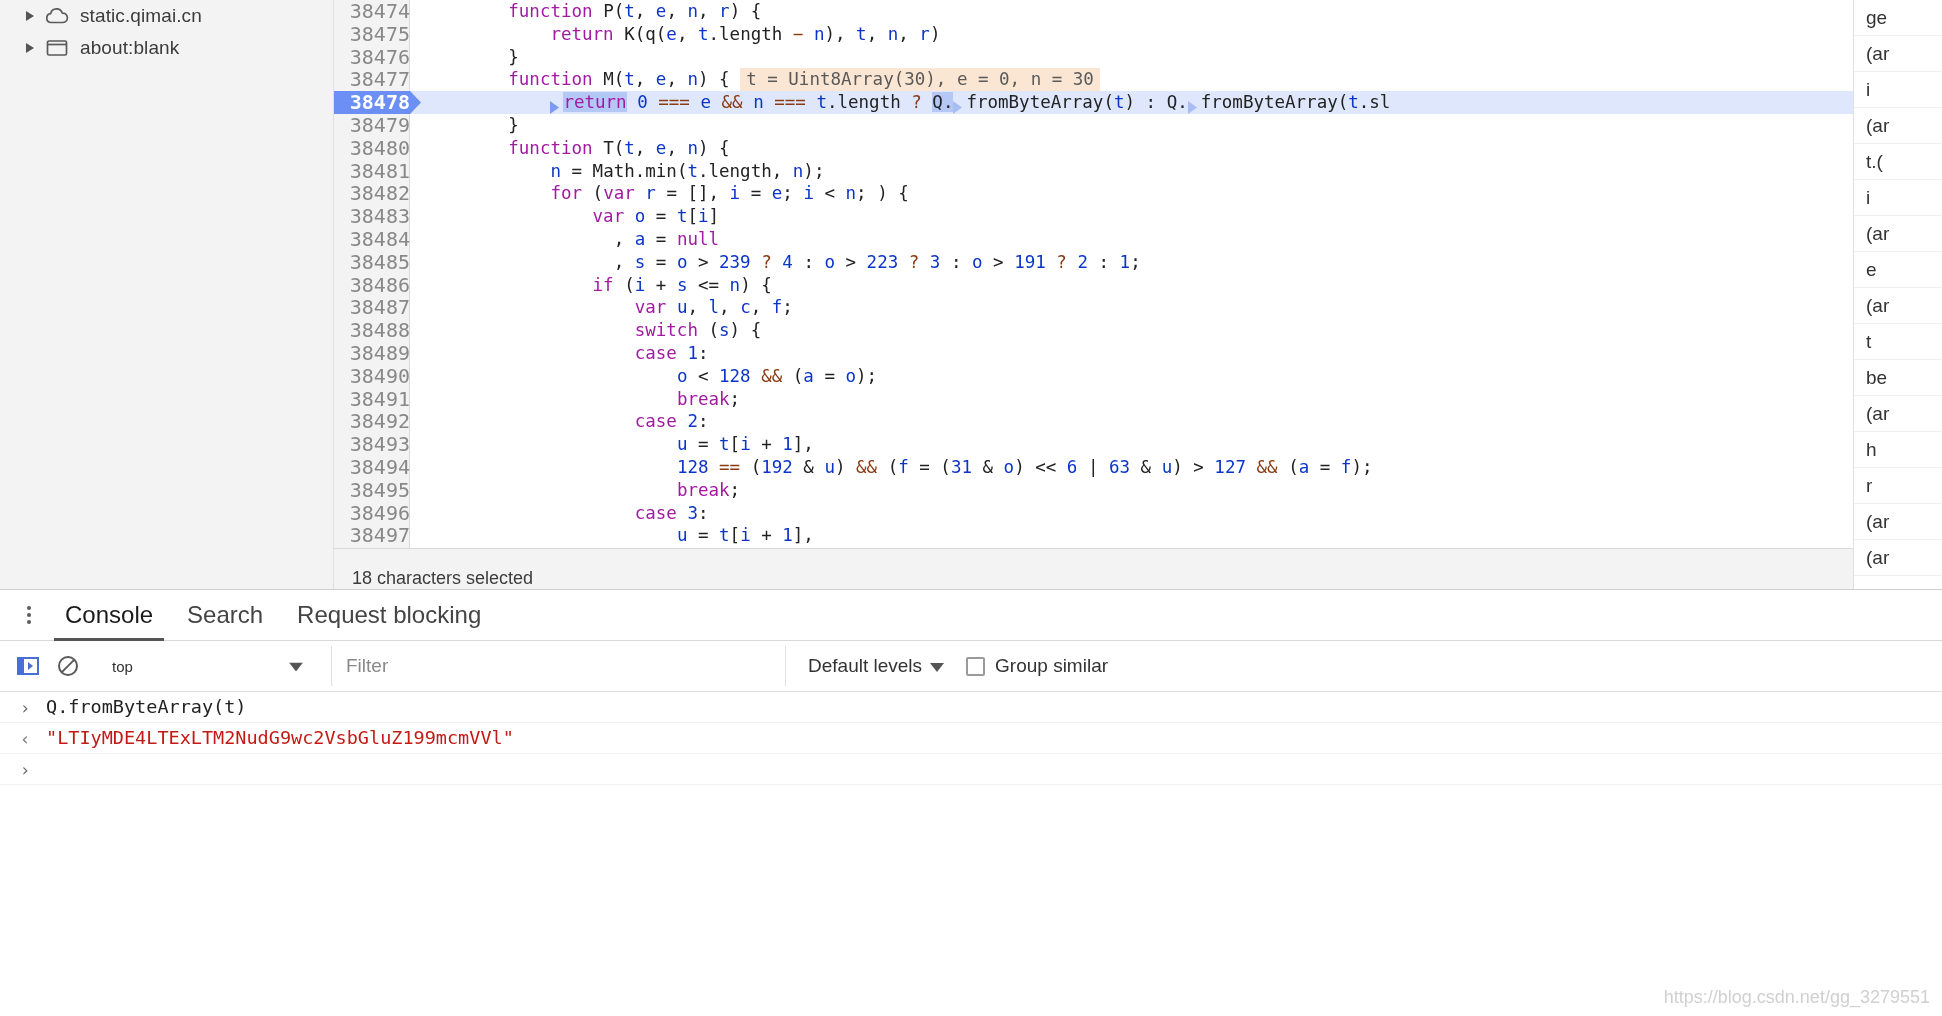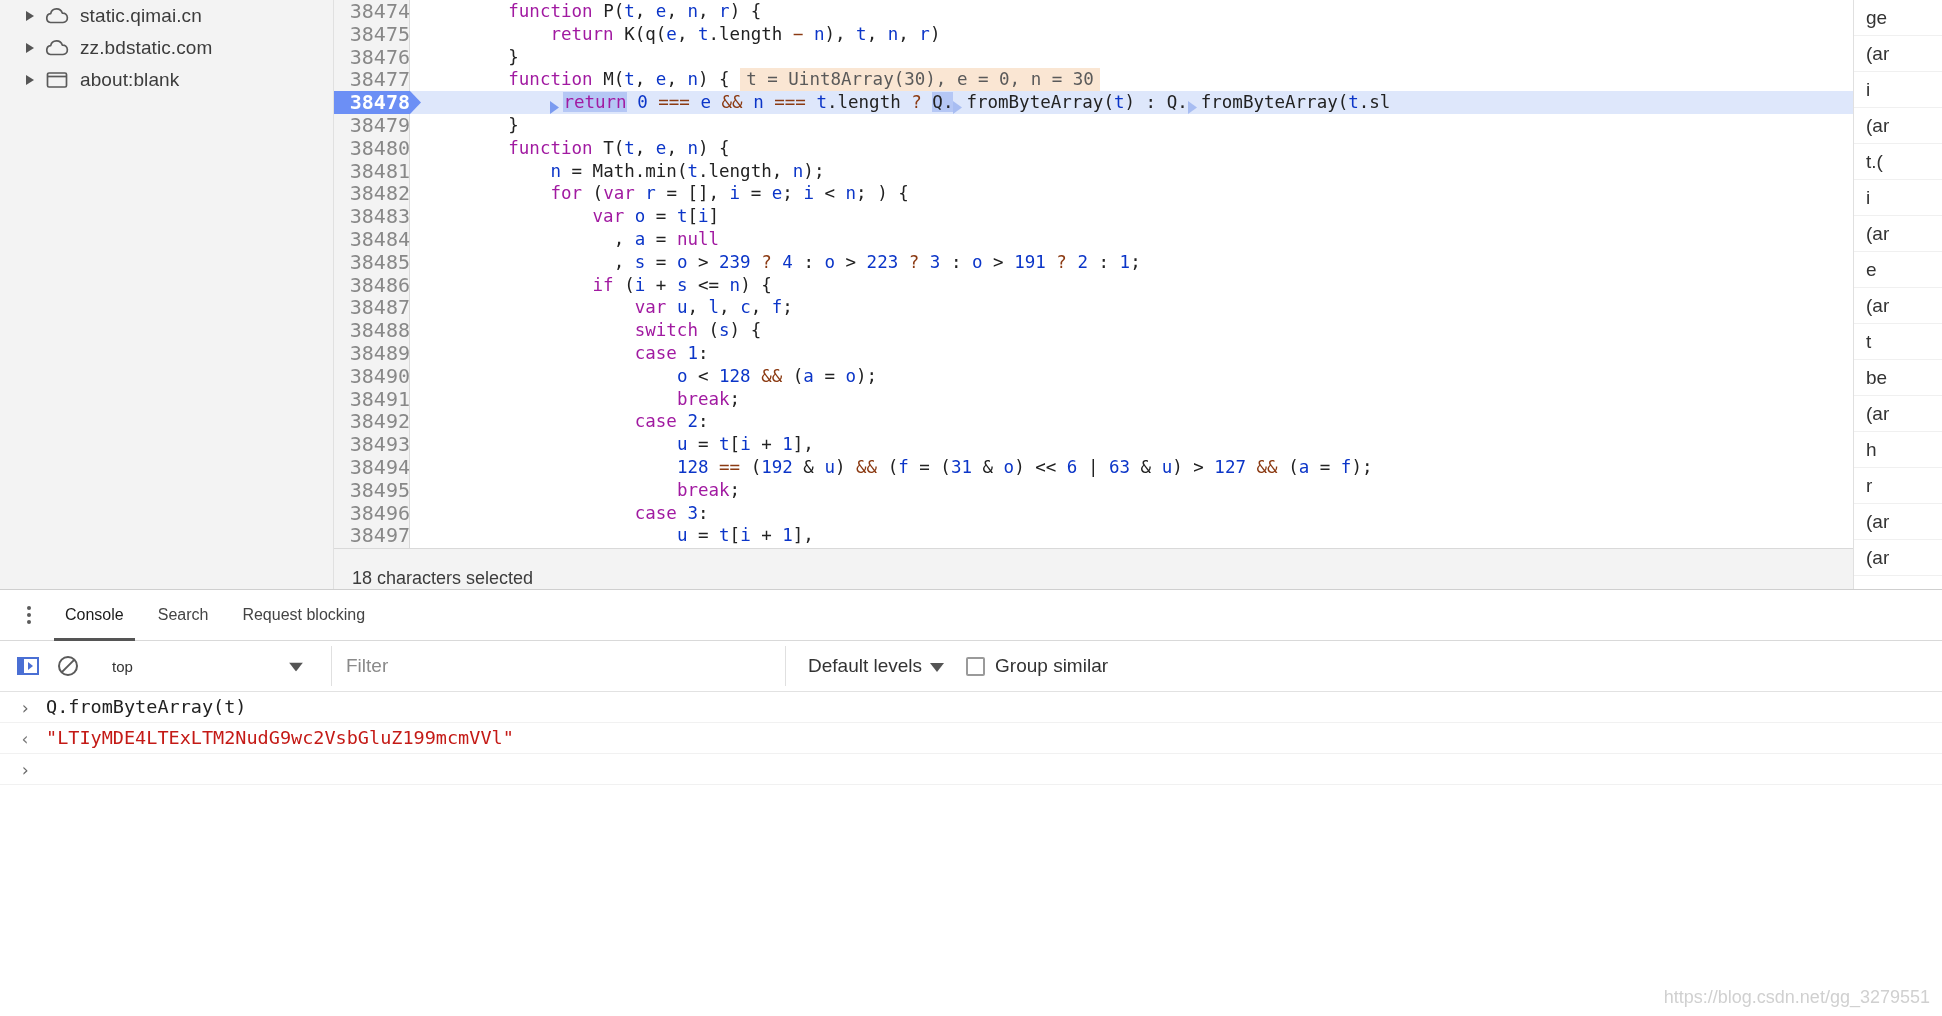--- a/index.html
+++ b/index.html
@@ -132,21 +132,21 @@
     border-bottom:1px solid #d9d9d9; background:#fff;
     padding-left:10px;
   }
   .kebab {
     width:38px; height:38px; display:flex; flex-direction:column;
     align-items:center; justify-content:center; gap:3px; cursor:pointer;
   }
   .kebab i { width:4px; height:4px; background:#5a5a5a; border-radius:50%; display:block; }
   .dtab {
     height:51px; padding:0 17px; display:flex; align-items:center;
-    font-size:16px; color:#444; cursor:pointer; position:relative;
+    font-size:24px; color:#444; cursor:pointer; position:relative;
   }
   .dtab.active { color:#1a1a1a; }
   .dtab.active::after {
     content:""; position:absolute; left:6px; right:6px; bottom:0;
     height:3px; background:#555;
   }
 
   .console-toolbar {
     height:51px; display:flex; align-items:center;
     border-bottom:1px solid #e2e2e2; background:#fff; padding:0 8px;
@@ -225,33 +225,20 @@
               <svg width="10" height="12" viewBox="0 0 10 12">
                 <path d="M1 1 L9 6 L1 11 Z" fill="#555"></path>
               </svg>
             </span>
             <span class="nav-ico">
               <svg width="26" height="18" viewBox="0 0 26 18">
                 <path d="M6.5 15.5 A4.5 4.5 0 0 1 6.7 6.6 A6 6 0 0 1 18.3 6.1 A4.7 4.7 0 0 1 19 15.5 Z" fill="none" stroke="#5a5a5a" stroke-width="1.7" stroke-linejoin="round"></path>
               </svg>
             </span>
             <span class="nav-label">static.qimai.cn</span>
-          </div>
-          <div class="nav-row">
-            <span class="nav-tri">
-              <svg width="10" height="12" viewBox="0 0 10 12">
-                <path d="M1 1 L9 6 L1 11 Z" fill="#555"></path>
-              </svg>
-            </span>
-            <span class="nav-ico">
-              <svg width="26" height="18" viewBox="0 0 26 18">
-                <path d="M6.5 15.5 A4.5 4.5 0 0 1 6.7 6.6 A6 6 0 0 1 18.3 6.1 A4.7 4.7 0 0 1 19 15.5 Z" fill="none" stroke="#5a5a5a" stroke-width="1.7" stroke-linejoin="round"></path>
-              </svg>
-            </span>
-            <span class="nav-label">zz.bdstatic.com</span>
           </div>
           <div class="nav-row">
             <span class="nav-tri">
               <svg width="10" height="12" viewBox="0 0 10 12">
                 <path d="M1 1 L9 6 L1 11 Z" fill="#555"></path>
               </svg>
             </span>
             <span class="nav-ico">
               <svg width="22" height="18" viewBox="0 0 22 18">
                 <rect x="1.5" y="2" width="19" height="14" rx="1.5" fill="none" stroke="#5a5a5a" stroke-width="1.7"></rect>

